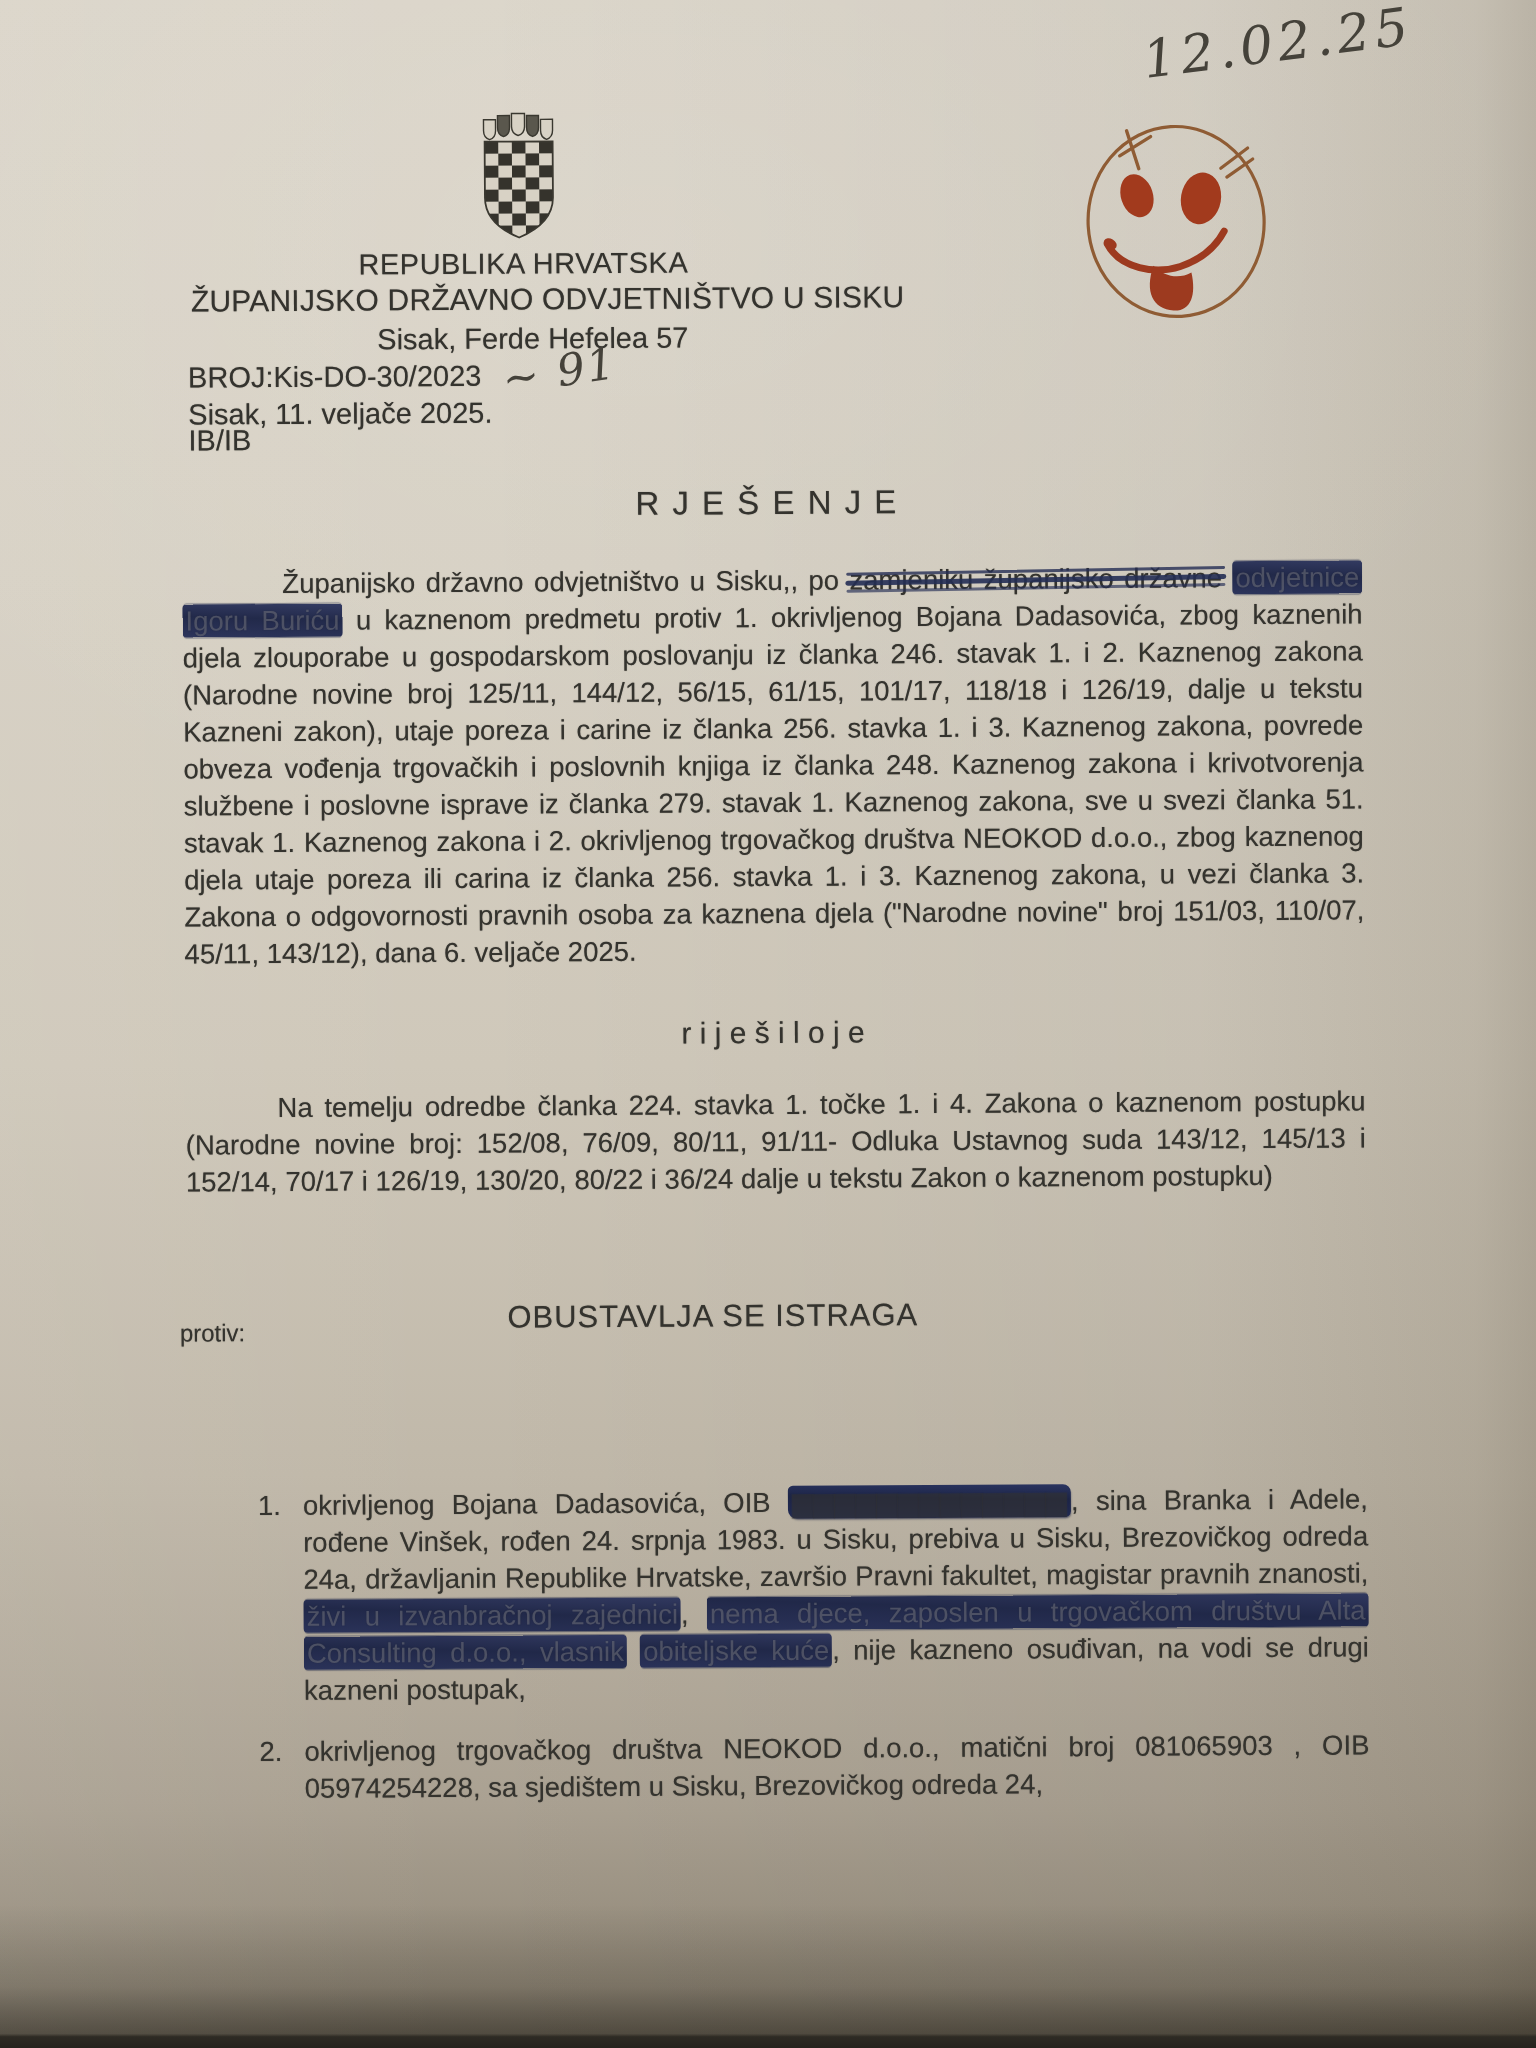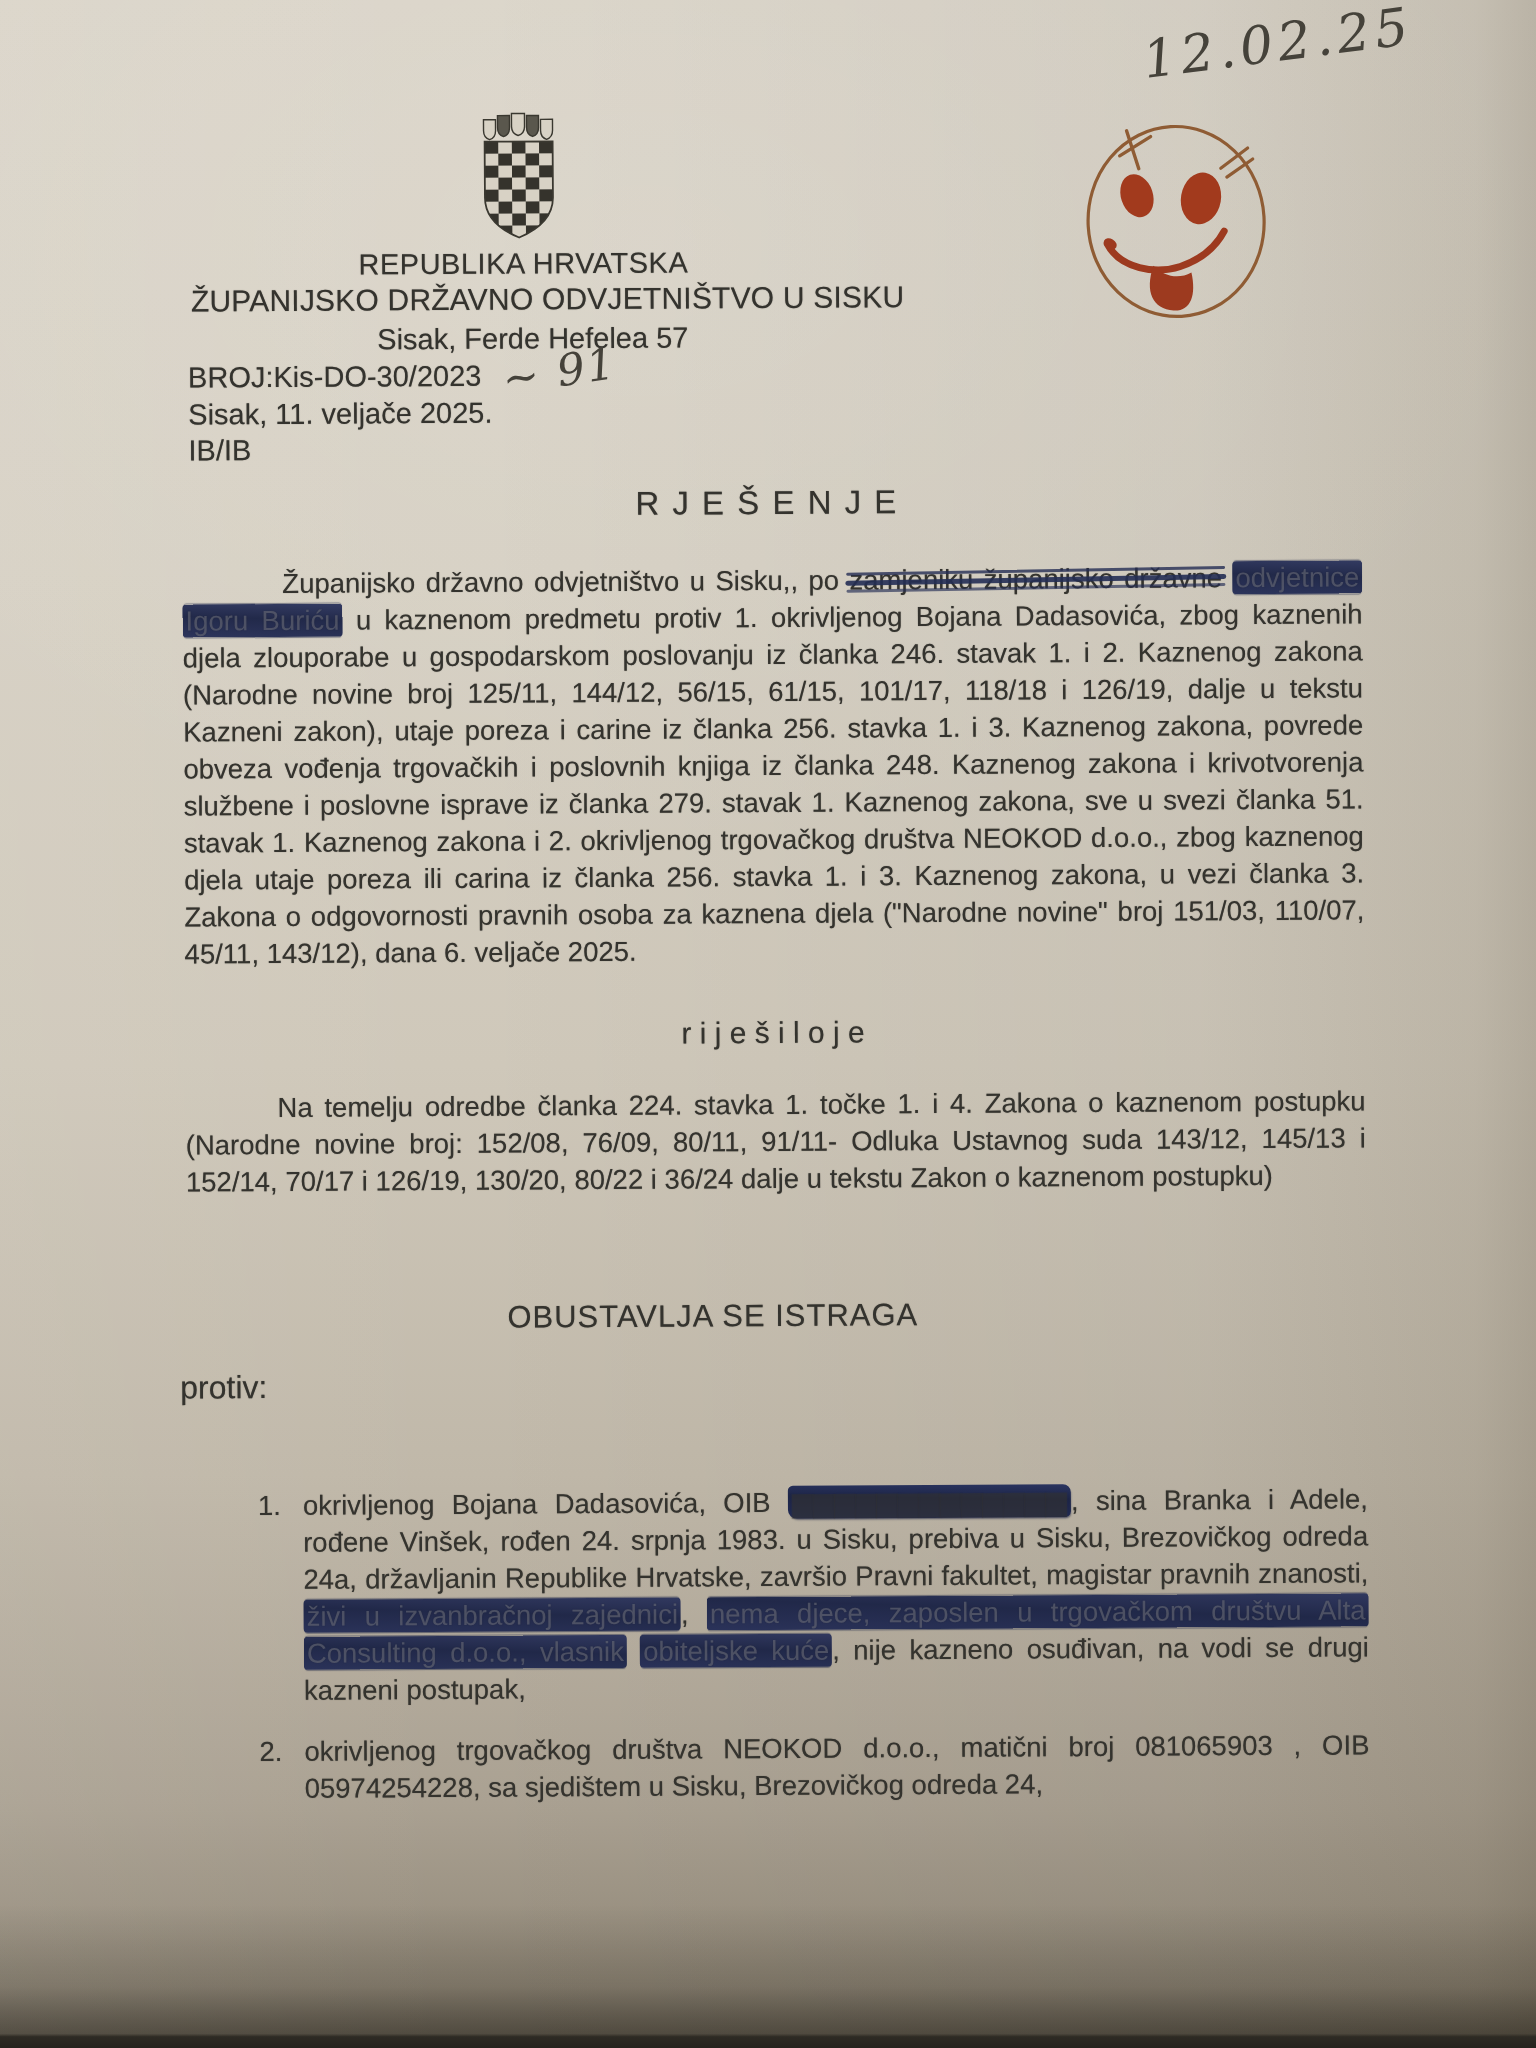--- a/index.html
+++ b/index.html
@@ -16,36 +16,36 @@
   .print{text-shadow:0 0 1px rgba(52,51,46,0.55);}
   .abs{position:absolute;}
   .centerx{transform:translateX(-50%);}
 
   
   .lh-country{top:246px;left:528px;font-size:29px;letter-spacing:0.5px;white-space:nowrap;}
   .lh-office{top:281px;left:552px;font-size:30px;letter-spacing:0.2px;white-space:nowrap;}
   .lh-address{top:321px;left:537px;font-size:29px;white-space:nowrap;}
   .lh-broj{top:358px;left:192px;font-size:29px;white-space:nowrap;}
   .lh-place{top:395px;left:192px;font-size:29px;white-space:nowrap;}
-  .lh-initials{top:431px;left:192px;font-size:29px;white-space:nowrap;}
+  .lh-initials{top:421px;left:192px;font-size:29px;white-space:nowrap;}
 
   
   .hand{font-family:"DejaVu Serif",serif;font-style:italic;color:#45423a;}
   .hand-date{top:16px;left:1148px;font-size:52px;letter-spacing:5px;transform:rotate(-7deg);white-space:nowrap;}
   .hand-suffix{top:344px;left:506px;font-size:44px;letter-spacing:2px;transform:rotate(-8deg);white-space:nowrap;}
 
   
   .bodytxt{font-size:27.5px;line-height:37px;text-align:justify;}
   .col{left:185px;width:1180px;}
   .title{top:484px;left:770px;font-size:33px;letter-spacing:2px;white-space:nowrap;font-weight:400;}
   .para1{top:562px;text-indent:100px;}
   .rijesilo{top:1016px;left:773px;font-size:30px;white-space:nowrap;}
   .para2{top:1086px;text-indent:92px;}
   .obustavlja{top:1298px;left:711px;font-size:31px;letter-spacing:1px;white-space:nowrap;}
-  .protiv{top:1366px;left:178px;font-size:32px;}
+  .protiv{top:1316px;left:178px;font-size:24px;}
   .item{display:flex;}
   .item1{top:1484px;}
   .item2{top:1730px;}
   .item-num{width:115px;padding-left:70px;box-sizing:border-box;flex:none;}
   .item-text{flex:1;text-align:justify;}
 
   
   .strike{position:relative;white-space:nowrap;}
   .strike::after{
     content:"";position:absolute;left:-4px;right:-4px;top:45%;height:5px;

